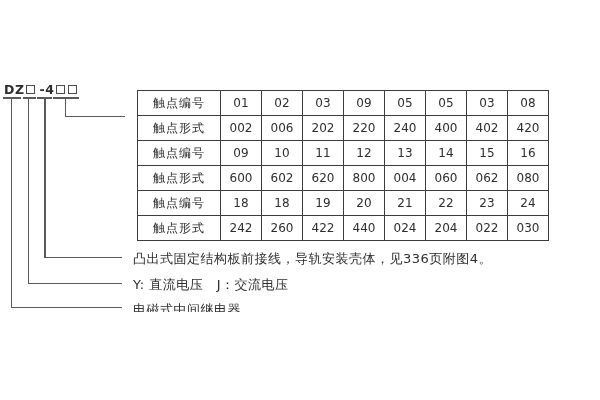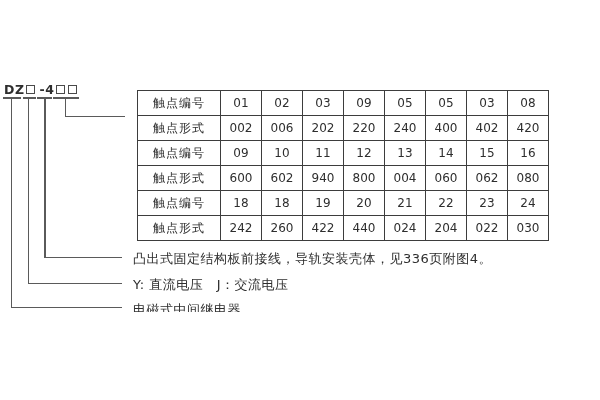--- a/index.html
+++ b/index.html
@@ -152,21 +152,21 @@
           <td>12</td>
           <td>13</td>
           <td>14</td>
           <td>15</td>
           <td>16</td>
         </tr>
         <tr>
           <td class="hdr">触点形式</td>
           <td>600</td>
           <td>602</td>
-          <td>940</td>
+          <td>620</td>
           <td>800</td>
           <td>004</td>
           <td>060</td>
           <td>062</td>
           <td>080</td>
         </tr>
         <tr>
           <td class="hdr">触点编号</td>
           <td>18</td>
           <td>18</td>

